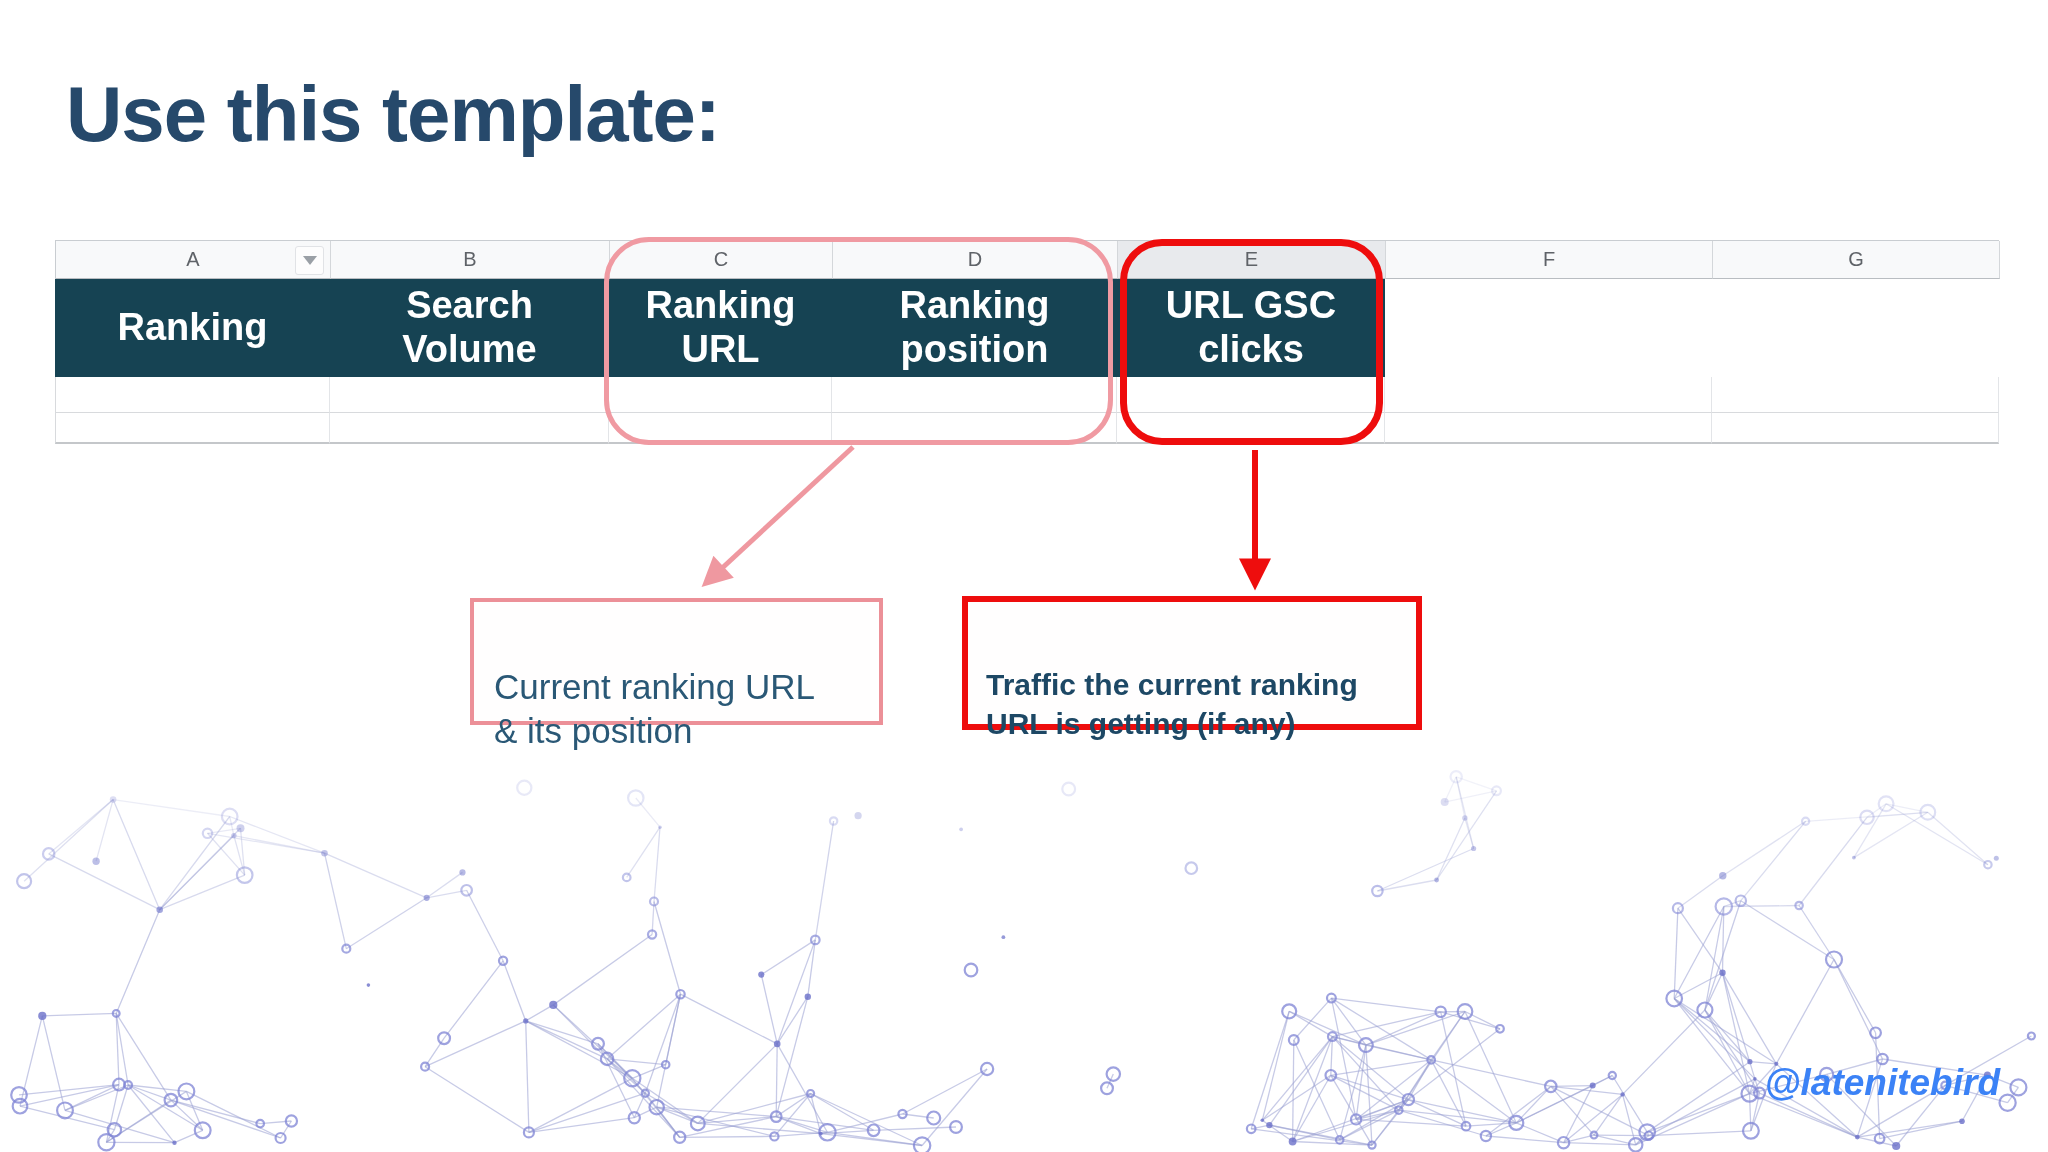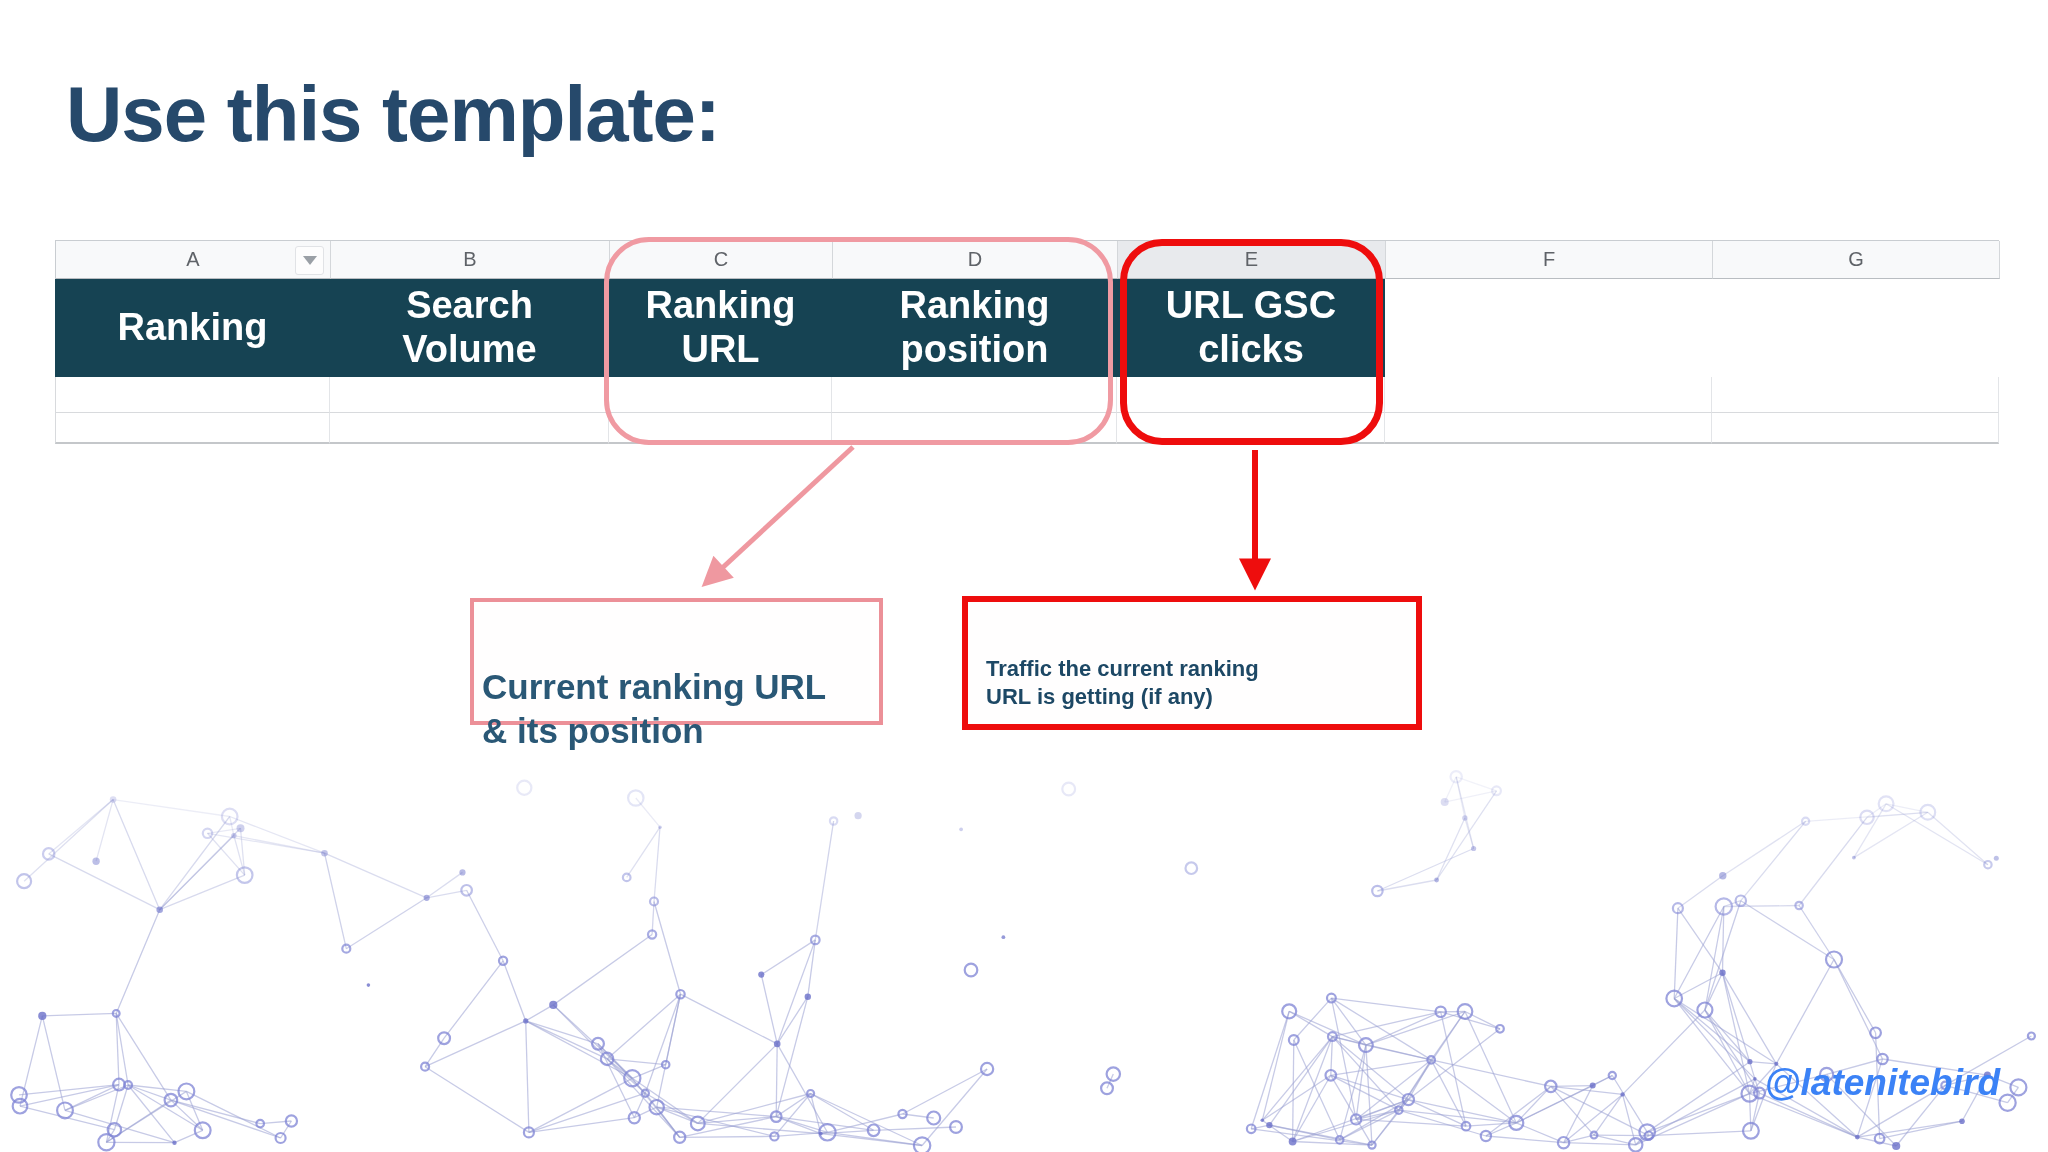--- a/index.html
+++ b/index.html
@@ -48,27 +48,26 @@
   .red-ring{
     position:absolute;left:1120px;top:239px;width:263px;height:206px;z-index:3;
     border:7px solid #ee0d0d;border-radius:42px;box-sizing:border-box;pointer-events:none;
   }
   .arrows{position:absolute;left:0;top:0;width:2048px;height:1152px;z-index:3;pointer-events:none;}
   
   .pink-callout{
     position:absolute;left:470px;top:598px;width:413px;height:127px;z-index:4;box-sizing:border-box;
     border:4px solid #ec9098;background:#fffefe;
     color:#2a5876;font-size:35px;line-height:1.25;white-space:pre-line;
-    padding:19px 0 0 8px;
-    font-weight:bold;
+    padding:19px 0 0 20px;
   }
   .red-callout{
     position:absolute;left:962px;top:596px;width:460px;height:134px;z-index:4;box-sizing:border-box;
     border:6px solid #ee0d0d;background:#fffefe;
-    color:#1d4865;font-size:22px;font-weight:bold;line-height:1.3;white-space:pre-line;
+    color:#1d4865;font-size:30px;font-weight:bold;line-height:1.3;white-space:pre-line;
     padding:24px 0 0 18px;
   }
   
   .handle{
     position:absolute;right:48px;top:1062px;z-index:4;
     font-size:37px;font-weight:bold;font-style:italic;color:#3b82f6;
   }
 </style>
 </head>
 <body>

